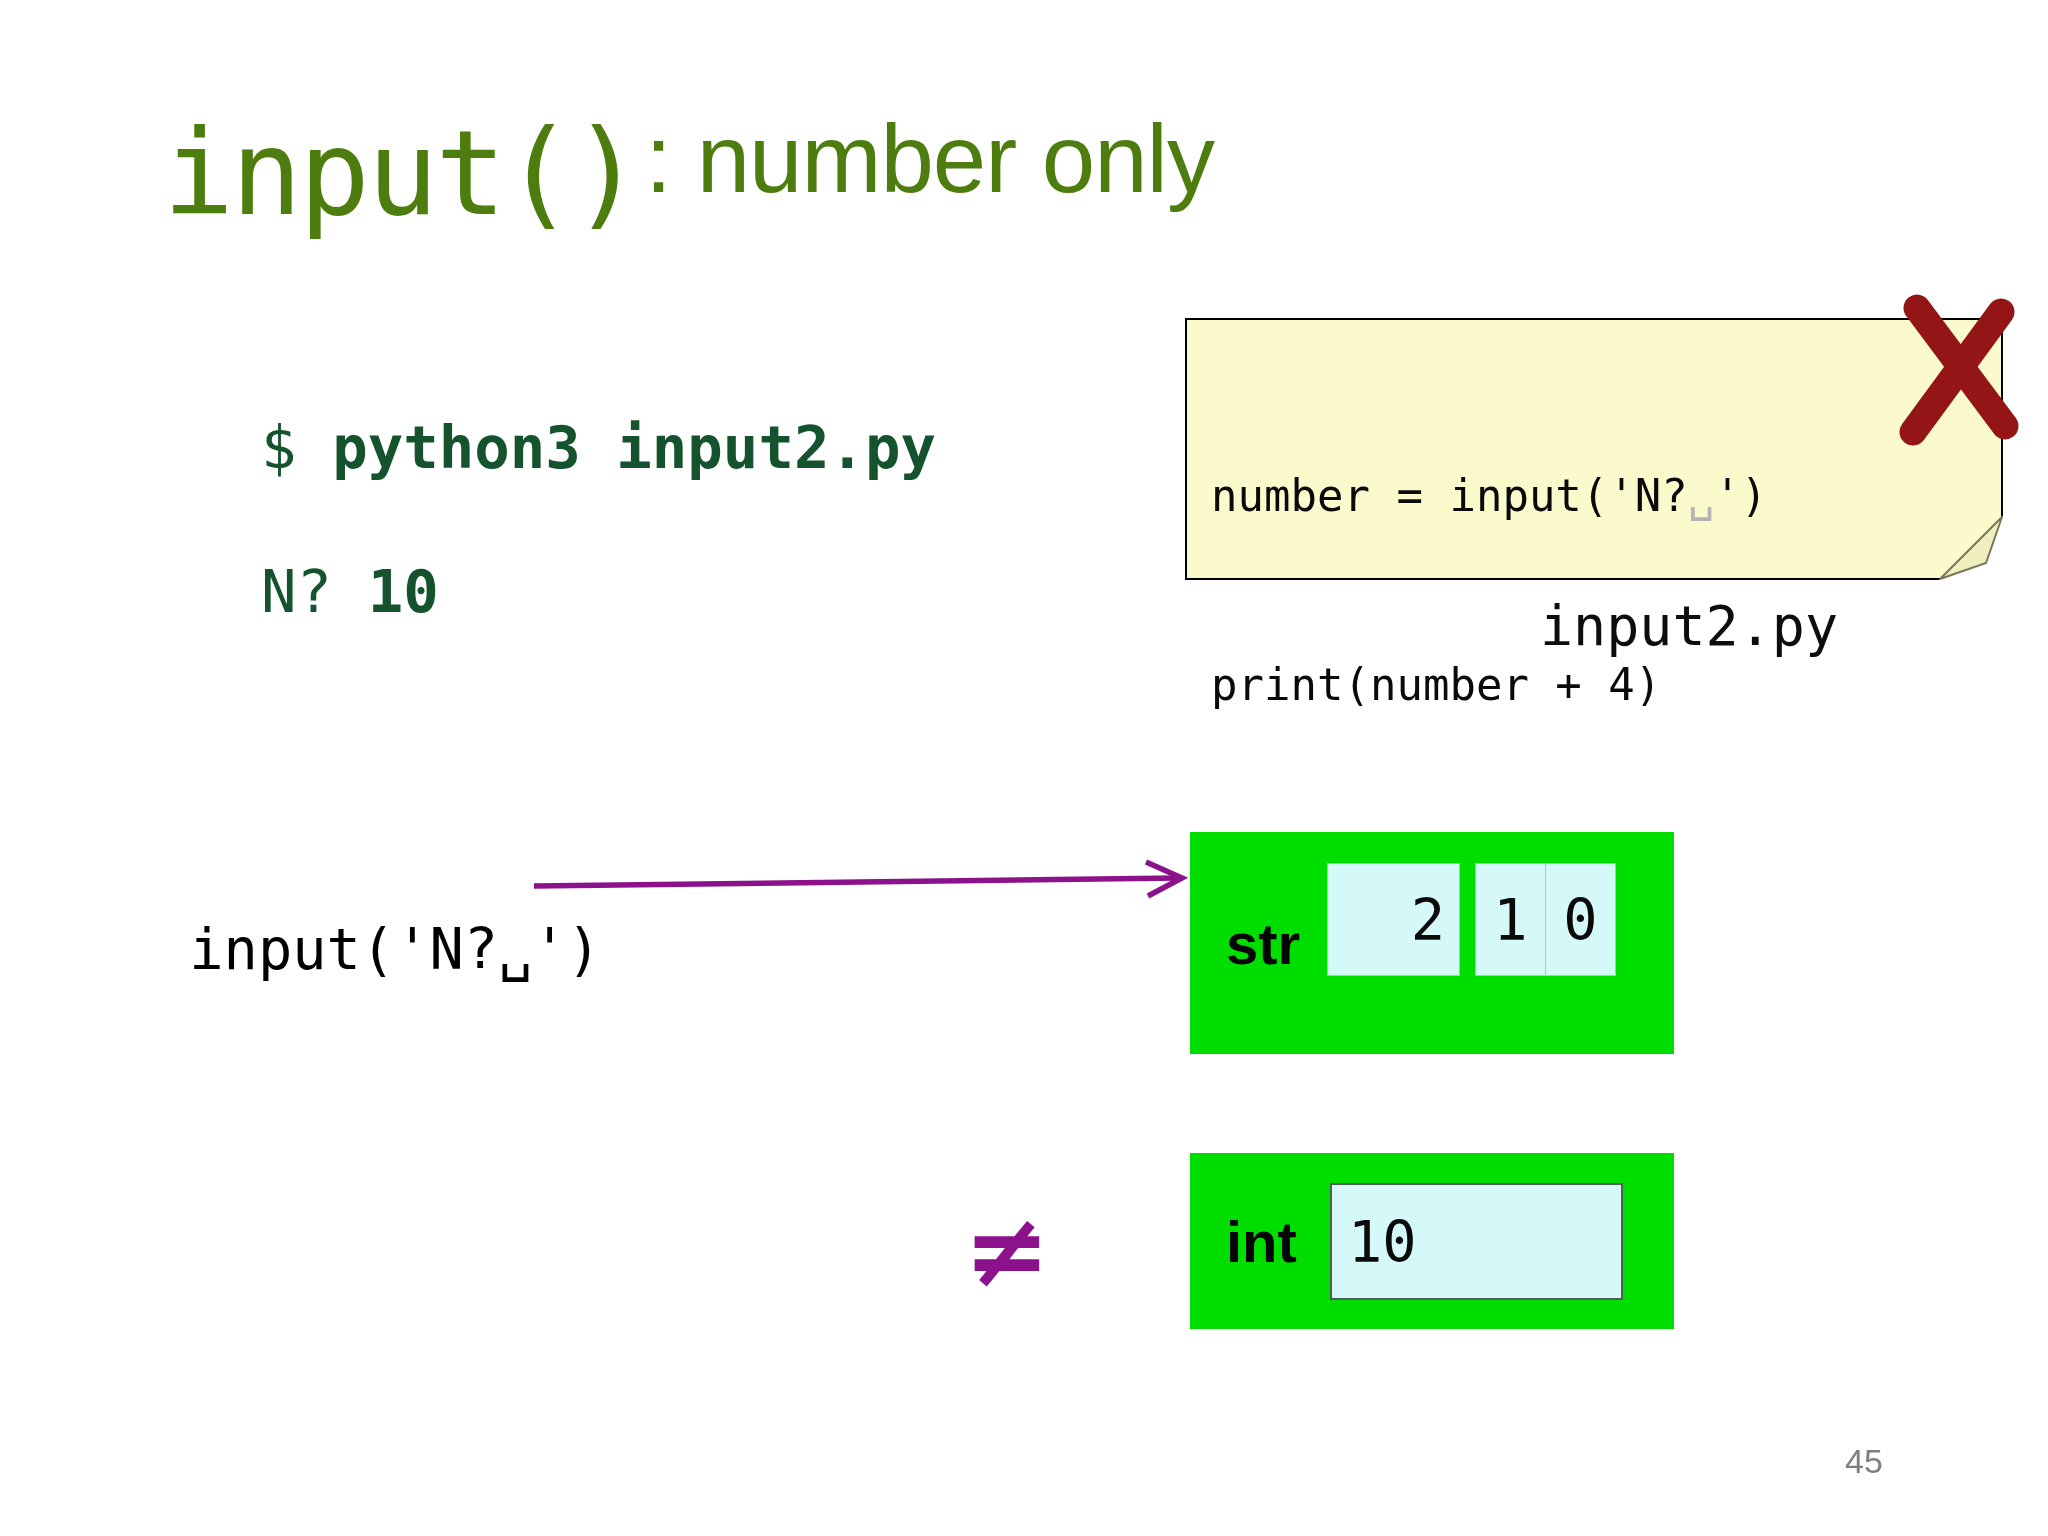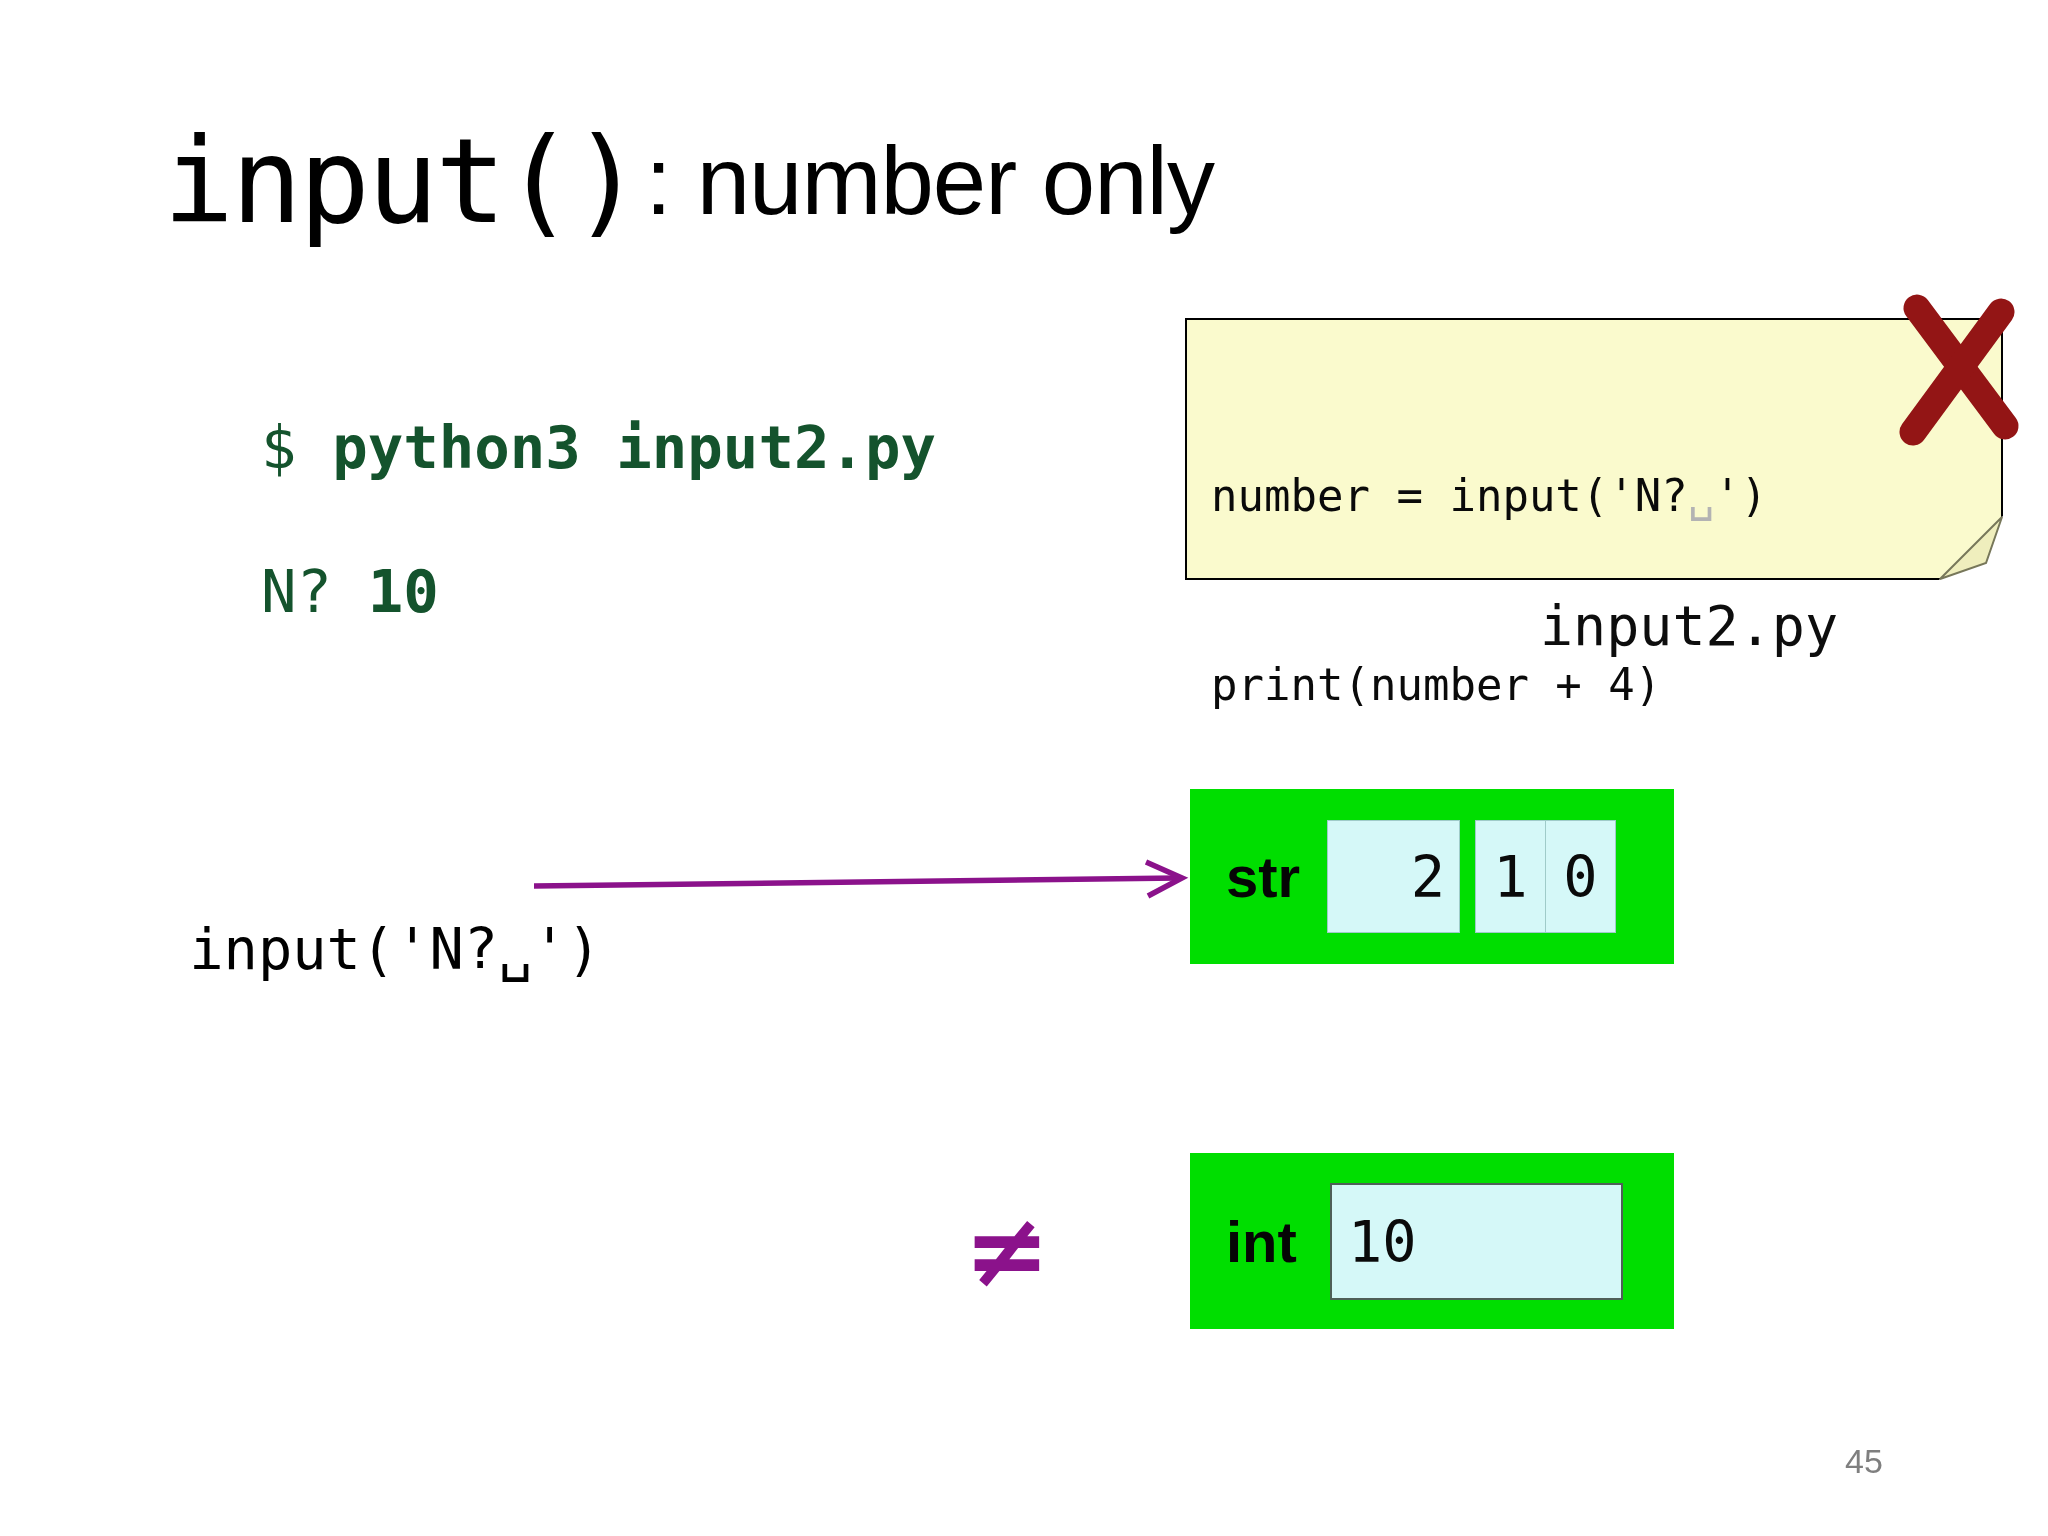--- a/index.html
+++ b/index.html
@@ -10,21 +10,21 @@
     --note_bg:#FAFACD;
     --x_red:#931515;
     --gray:#7F7F7F;
     --space_gray:#B3B3B3;
   }
   #slide{
     position:relative;width:2048px;height:1536px;background:#ffffff;overflow:hidden;
     font-family:"DejaVu Sans Mono","Liberation Mono",monospace;color:#111;
   }
   
-  .title{position:absolute;left:163px;top:112px;display:flex;align-items:center;white-space:pre;color:#000000;}
+  .title{position:absolute;left:163px;top:104px;display:flex;align-items:flex-start;white-space:pre;color:#4d7c0f;}
   .title-code{font-family:"DejaVu Sans Mono",monospace;font-size:118px;letter-spacing:-3px;}
   .title-rest{font-family:"Liberation Sans",sans-serif;font-weight:300;font-size:96px;letter-spacing:-1px;margin-left:6px;}
   
   .term-line{position:absolute;white-space:pre;font-size:59px;color:#14532d;}
   .term-line .cmd{font-weight:bold;}
   #term-line-1{left:119px;top:344px;}
   #term-line-2{left:119px;top:488px;}
   
   .note{
     position:absolute;left:1185px;top:318px;width:818px;height:262px;box-sizing:border-box;
@@ -33,21 +33,21 @@
   }
   .note .space-glyph{color:var(--space_gray);}
   .note-fold{position:absolute;right:-2px;bottom:-2px;width:64px;height:64px;z-index:2;}
   .note-filename{position:absolute;left:1540px;top:594px;font-size:55px;color:#0d0d0d;white-space:pre;}
   .x-mark{position:absolute;left:1893px;top:288px;width:132px;height:158px;z-index:3;color:var(--x_red);}
   
   .expr{position:absolute;left:52px;top:850px;font-size:57px;color:#000000;white-space:pre;}
   .arrow{position:absolute;left:532px;top:856px;width:664px;height:48px;color:var(--purple);}
   
   .value-box{position:absolute;left:1190px;width:484px;background:var(--green);}
-  #str-box{top:789px;height:175px;}
+  #str-box{top:832px;height:222px;}
   #int-box{top:1153px;height:176px;}
   .type-label{
     position:absolute;left:36px;top:0;height:100%;display:flex;align-items:center;
     font-family:"Liberation Sans",sans-serif;font-weight:bold;font-size:58px;color:#050505;
   }
   .len-cell{
     position:absolute;left:137px;top:31px;width:133px;height:113px;background:var(--cyan);
     border:1px solid rgba(60,120,115,0.35);box-sizing:border-box;
     display:flex;align-items:center;justify-content:flex-end;padding-right:14px;font-size:57px;color:#0a0a0a;
   }

